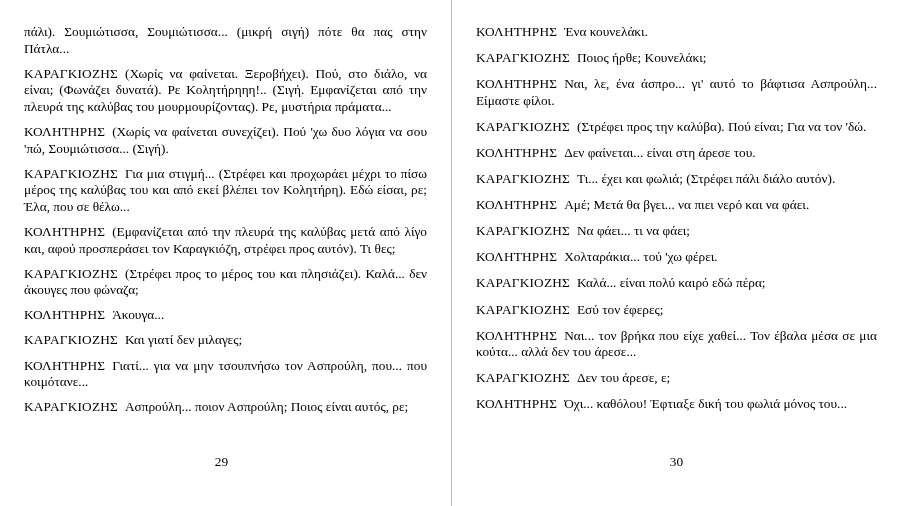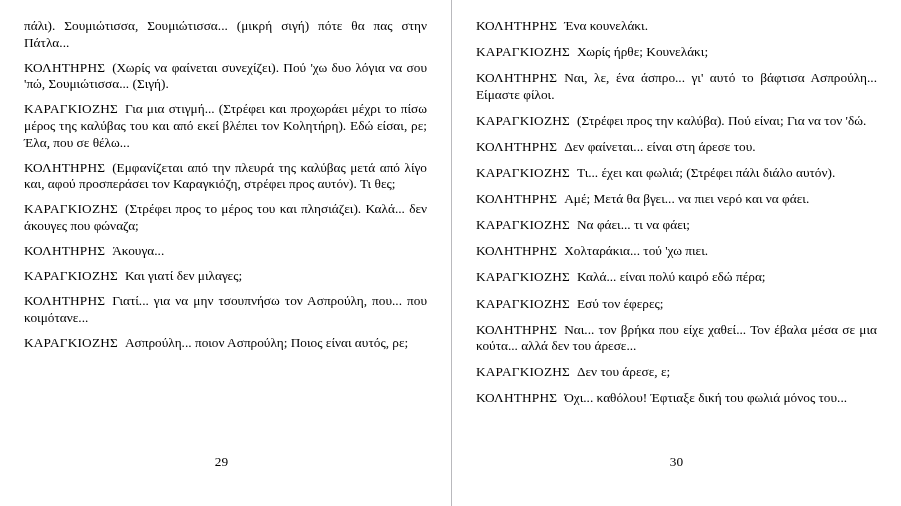--- a/index.html
+++ b/index.html
@@ -17,21 +17,21 @@
   .spread {
     display: flex;
     width: 901px;
     height: 506px;
     box-sizing: border-box;
   }
   .page {
     position: relative;
     box-sizing: border-box;
     height: 506px;
-    padding: 18px 24px 0 24px;
+    padding: 24px 24px 0 24px;
     display: flex;
     flex-direction: column;
   }
   .page-left {
     width: 452px;
     border-right: 1px solid #b9b9bd;
   }
   .page-right {
     width: 449px;
   }
@@ -68,43 +68,44 @@
   .page-right .folio { left: 24px; right: 24px; margin-top: 17px; }
 </style>
 </head>
 <body>
 
 <div class="spread">
 
   <div class="page page-left">
     <div class="content">
       <p class="line"><span class="speaker"></span><span>πάλι). Σουμιώτισσα, Σουμιώτισσα... (μικρή σιγή) πότε θα πας στην Πάτλα...</span></p>
+      <p class="line"><span class="speaker">ΚΑΡΑΓΚΙΟΖΗΣ</span><span class="gap"></span><span>(Χωρίς να φαίνεται. Ξεροβήχει). Πού, στο διάλο, να είναι; (Φωνάζει δυνατά). Ρε Κολητήρηηη!.. (Σιγή. Εμφανίζεται από την πλευρά της καλύβας του μουρμουρίζοντας). Ρε, μυστήρια πράματα...</span></p>
       <p class="line"><span class="speaker">ΚΟΛΗΤΗΡΗΣ</span><span class="gap"></span><span>(Χωρίς να φαίνεται συνεχίζει). Πού 'χω δυο λόγια να σου 'πώ, Σουμιώτισσα... (Σιγή).</span></p>
       <p class="line"><span class="speaker">ΚΑΡΑΓΚΙΟΖΗΣ</span><span class="gap"></span><span>Για μια στιγμή... (Στρέφει και προχωράει μέχρι το πίσω μέρος της καλύβας του και από εκεί βλέπει τον Κολητήρη). Εδώ είσαι, ρε; Έλα, που σε θέλω...</span></p>
       <p class="line"><span class="speaker">ΚΟΛΗΤΗΡΗΣ</span><span class="gap"></span><span>(Εμφανίζεται από την πλευρά της καλύβας μετά από λίγο και, αφού προσπεράσει τον Καραγκιόζη, στρέφει προς αυτόν). Τι θες;</span></p>
       <p class="line"><span class="speaker">ΚΑΡΑΓΚΙΟΖΗΣ</span><span class="gap"></span><span>(Στρέφει προς το μέρος του και πλησιάζει). Καλά... δεν άκουγες που φώναζα;</span></p>
       <p class="line"><span class="speaker">ΚΟΛΗΤΗΡΗΣ</span><span class="gap"></span><span>Άκουγα...</span></p>
       <p class="line"><span class="speaker">ΚΑΡΑΓΚΙΟΖΗΣ</span><span class="gap"></span><span>Και γιατί δεν μιλαγες;</span></p>
       <p class="line"><span class="speaker">ΚΟΛΗΤΗΡΗΣ</span><span class="gap"></span><span>Γιατί... για να μην τσουπνήσω τον Ασπρούλη, που... που κοιμότανε...</span></p>
       <p class="line"><span class="speaker">ΚΑΡΑΓΚΙΟΖΗΣ</span><span class="gap"></span><span>Ασπρούλη... ποιον Ασπρούλη; Ποιος είναι αυτός, ρε;</span></p>
     </div>
     <div class="folio">29</div>
   </div>
 
   <div class="page page-right">
     <div class="content">
       <p class="line"><span class="speaker">ΚΟΛΗΤΗΡΗΣ</span><span class="gap"></span><span>Ένα κουνελάκι.</span></p>
-      <p class="line"><span class="speaker">ΚΑΡΑΓΚΙΟΖΗΣ</span><span class="gap"></span><span>Χωρίς ήρθε; Κουνελάκι;</span></p>
+      <p class="line"><span class="speaker">ΚΑΡΑΓΚΙΟΖΗΣ</span><span class="gap"></span><span>Ποιος ήρθε; Κουνελάκι;</span></p>
       <p class="line"><span class="speaker">ΚΟΛΗΤΗΡΗΣ</span><span class="gap"></span><span>Ναι, λε, ένα άσπρο... γι' αυτό το βάφτισα Ασπρούλη... Είμαστε φίλοι.</span></p>
       <p class="line"><span class="speaker">ΚΑΡΑΓΚΙΟΖΗΣ</span><span class="gap"></span><span>(Στρέφει προς την καλύβα). Πού είναι; Για να τον 'δώ.</span></p>
       <p class="line"><span class="speaker">ΚΟΛΗΤΗΡΗΣ</span><span class="gap"></span><span>Δεν φαίνεται... είναι στη άρεσε του.</span></p>
       <p class="line"><span class="speaker">ΚΑΡΑΓΚΙΟΖΗΣ</span><span class="gap"></span><span>Τι... έχει και φωλιά; (Στρέφει πάλι διάλο αυτόν).</span></p>
       <p class="line"><span class="speaker">ΚΟΛΗΤΗΡΗΣ</span><span class="gap"></span><span>Αμέ; Μετά θα βγει... να πιει νερό και να φάει.</span></p>
       <p class="line"><span class="speaker">ΚΑΡΑΓΚΙΟΖΗΣ</span><span class="gap"></span><span>Να φάει... τι να φάει;</span></p>
-      <p class="line"><span class="speaker">ΚΟΛΗΤΗΡΗΣ</span><span class="gap"></span><span>Χολταράκια... τού 'χω πιει.</span></p>
+      <p class="line"><span class="speaker">ΚΟΛΗΤΗΡΗΣ</span><span class="gap"></span><span>Χολταράκια... τού 'χω φέρει.</span></p>
       <p class="line"><span class="speaker">ΚΑΡΑΓΚΙΟΖΗΣ</span><span class="gap"></span><span>Καλά... είναι πολύ καιρό εδώ πέρα;</span></p>
       <p class="line"><span class="speaker">ΚΑΡΑΓΚΙΟΖΗΣ</span><span class="gap"></span><span>Εσύ τον έφερες;</span></p>
       <p class="line"><span class="speaker">ΚΟΛΗΤΗΡΗΣ</span><span class="gap"></span><span>Ναι... τον βρήκα που είχε χαθεί... Τον έβαλα μέσα σε μια κούτα... αλλά δεν του άρεσε...</span></p>
       <p class="line"><span class="speaker">ΚΑΡΑΓΚΙΟΖΗΣ</span><span class="gap"></span><span>Δεν του άρεσε, ε;</span></p>
       <p class="line"><span class="speaker">ΚΟΛΗΤΗΡΗΣ</span><span class="gap"></span><span>Όχι... καθόλου! Έφτιαξε δική του φωλιά μόνος του...</span></p>
     </div>
     <div class="folio">30</div>
   </div>
 
 </div>

